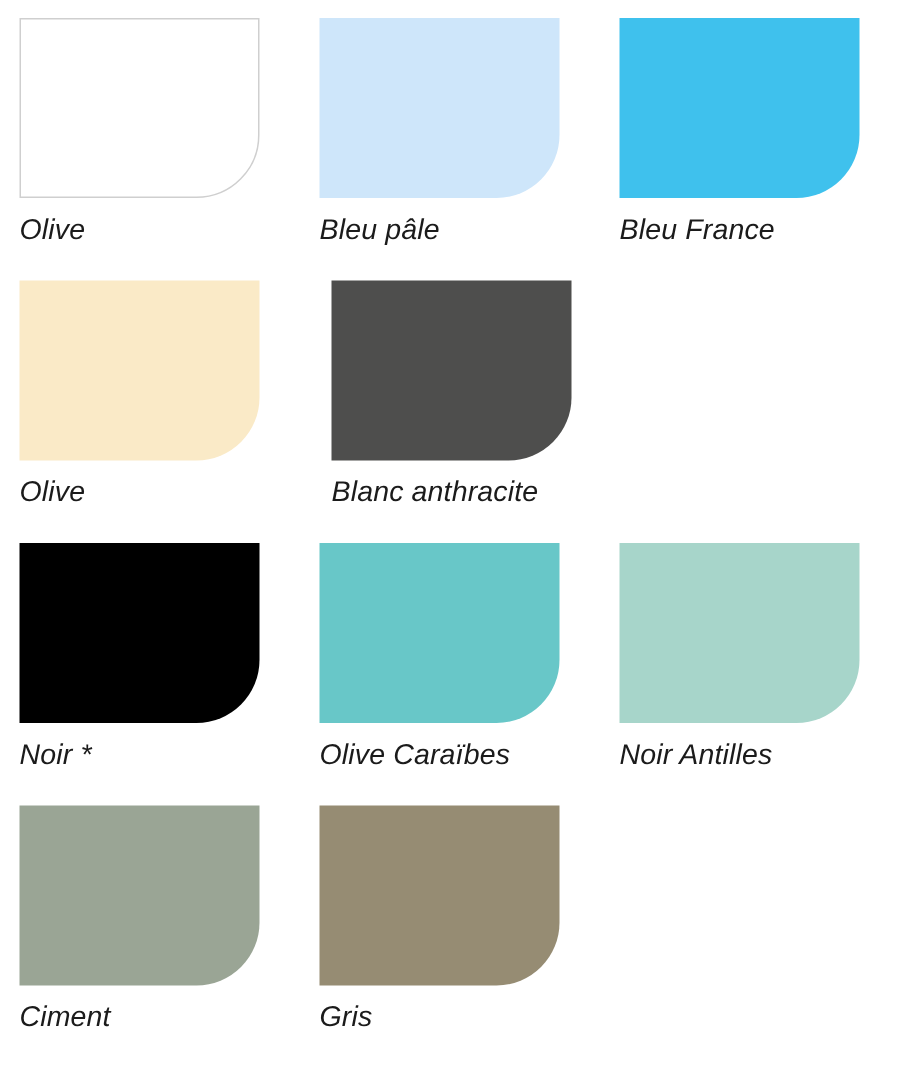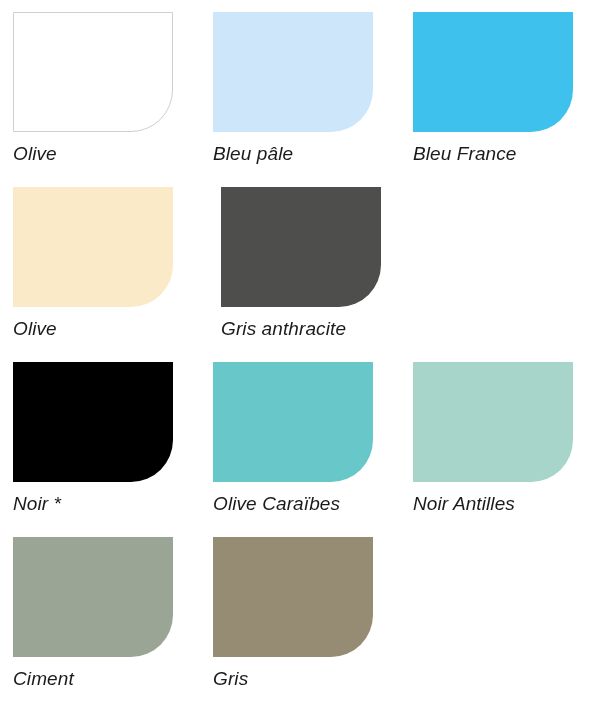--- a/index.html
+++ b/index.html
@@ -85,21 +85,21 @@
         <span class="swatch-label">Bleu France</span>
       </div>
     </div>
     <div class="swatch-row">
       <div class="swatch-cell">
         <div class="swatch-chip" style="background-color: rgb(250, 234, 199);"></div>
         <span class="swatch-label">Olive</span>
       </div>
       <div class="swatch-cell">
         <div class="swatch-chip" style="background-color: rgb(78, 78, 77);"></div>
-        <span class="swatch-label">Gris anthracite</span>
+        <span class="swatch-label">Blanc anthracite</span>
       </div>
     </div>
     <div class="swatch-row">
       <div class="swatch-cell">
         <div class="swatch-chip" style="background-color: rgb(0, 0, 0);"></div>
         <span class="swatch-label">Noir *</span>
       </div>
       <div class="swatch-cell">
         <div class="swatch-chip" style="background-color: rgb(104, 199, 200);"></div>
         <span class="swatch-label">Olive Caraïbes</span>

